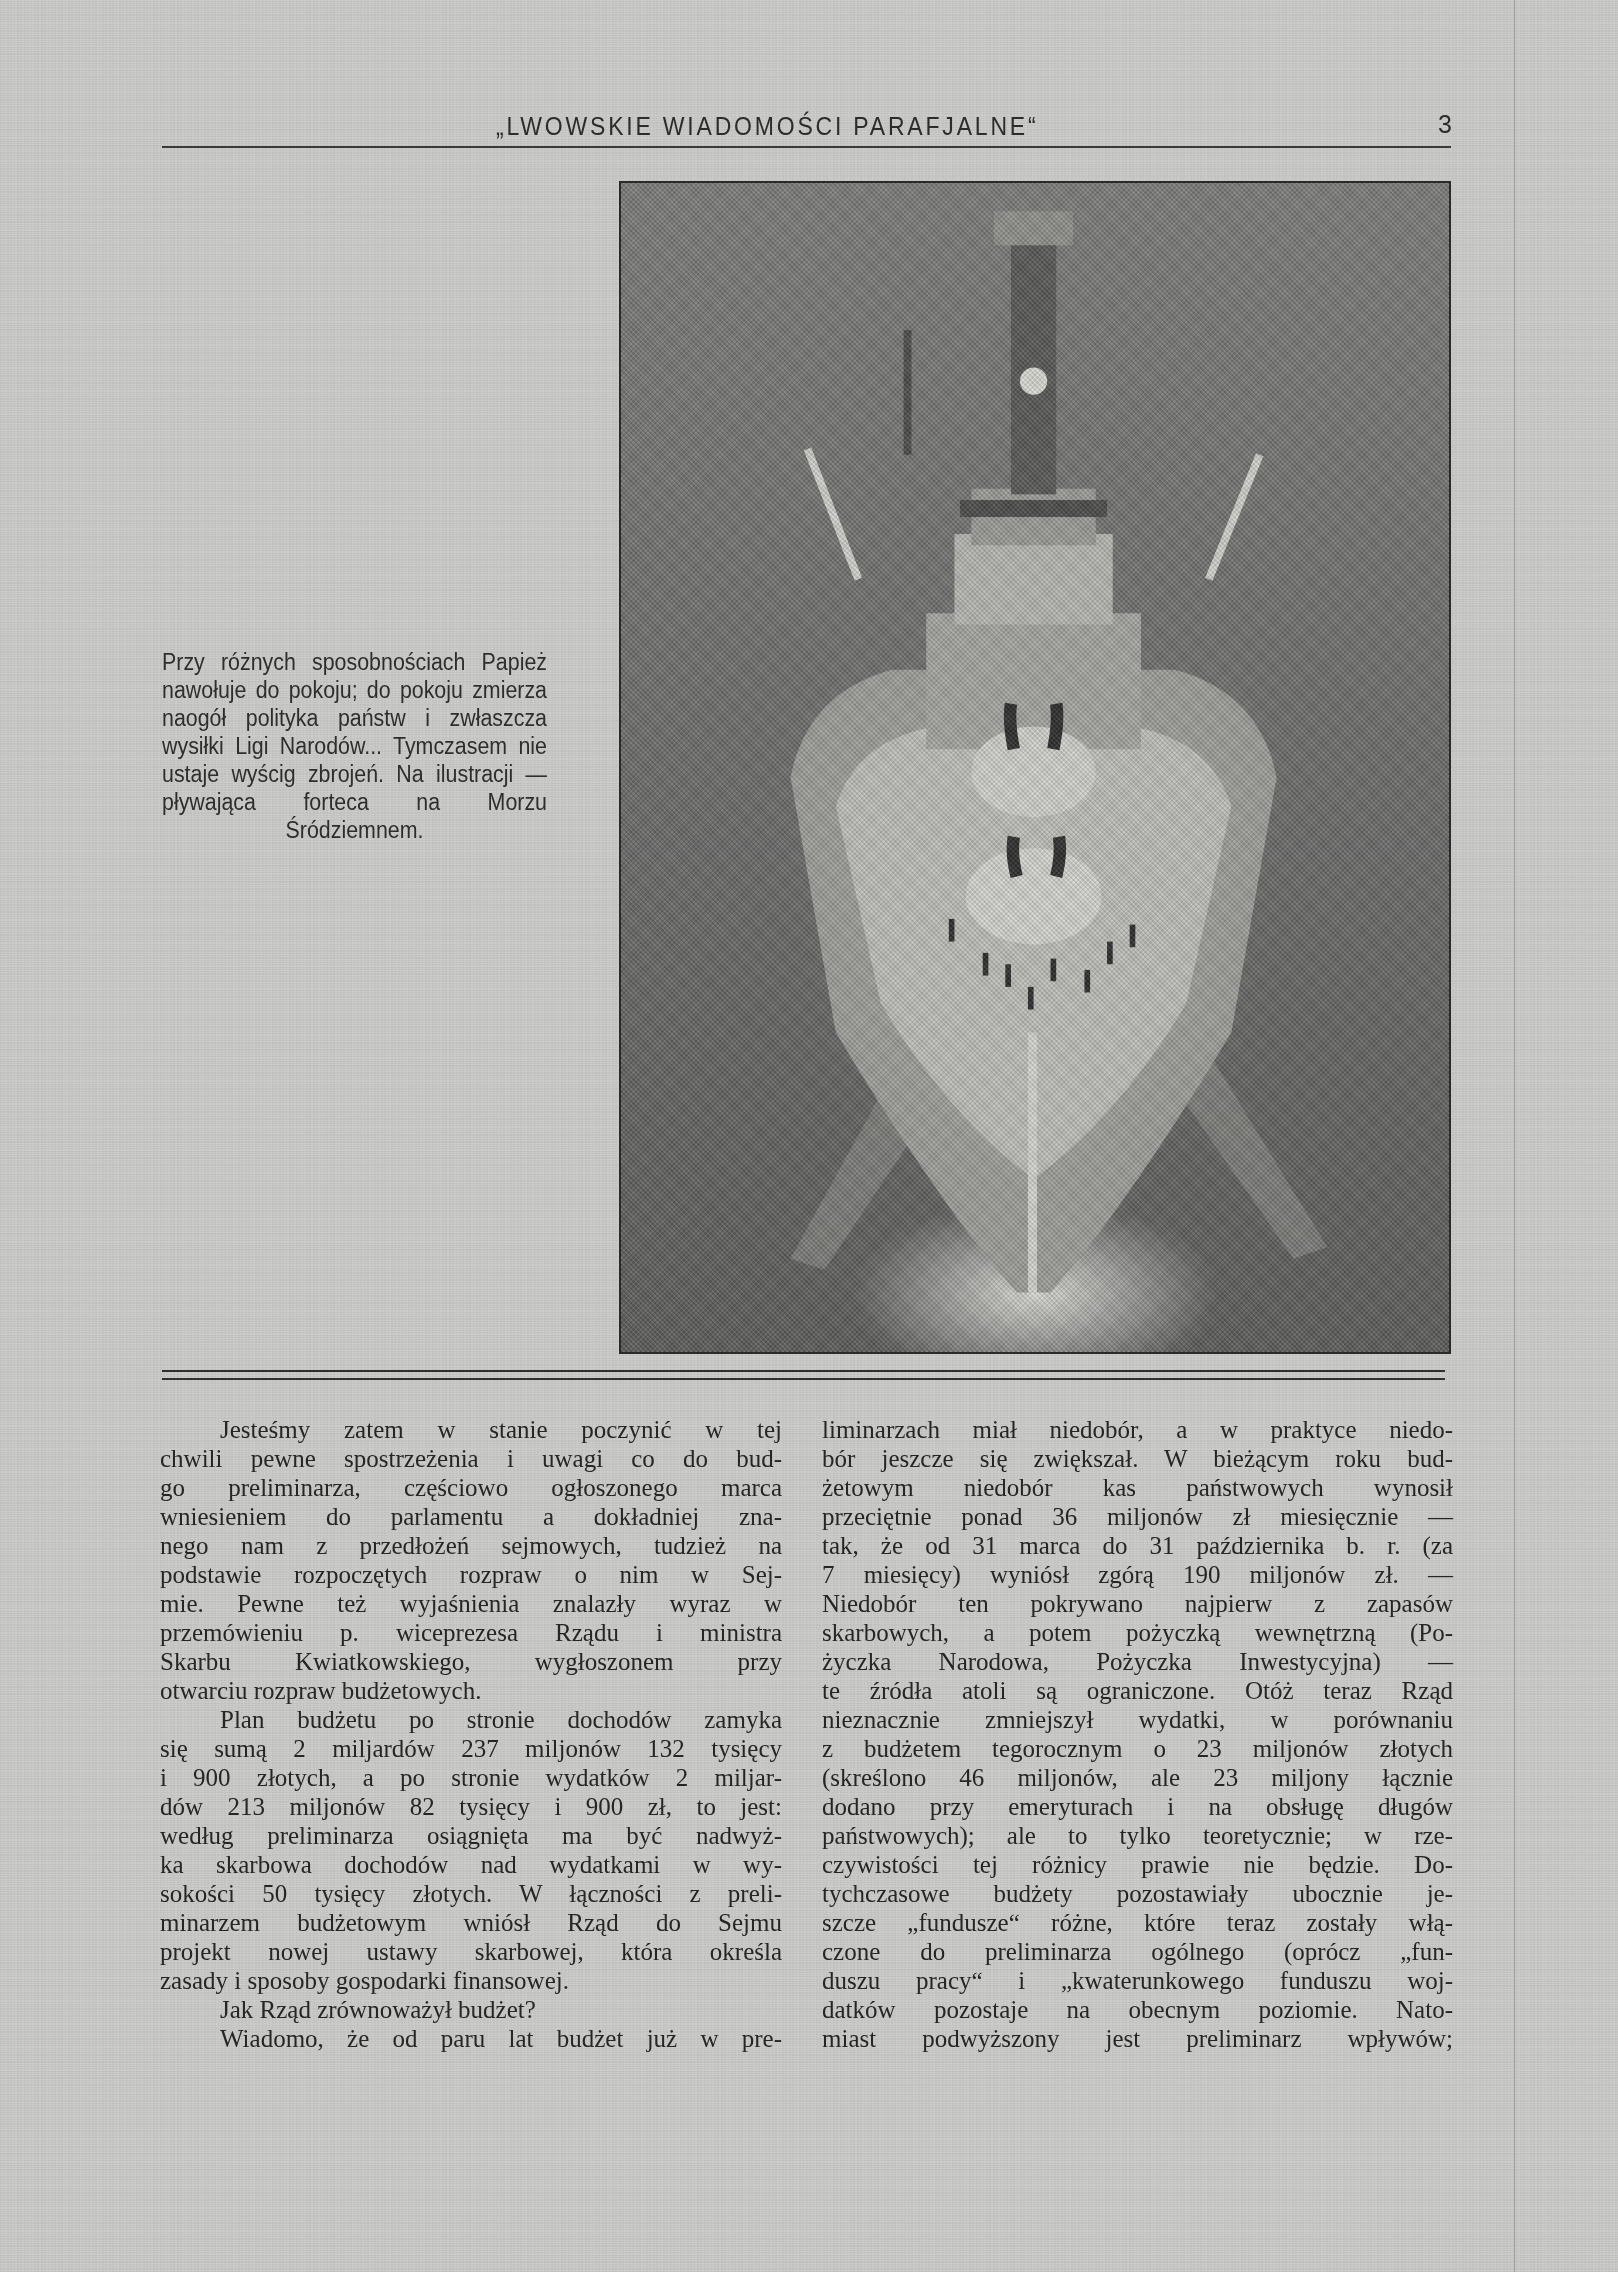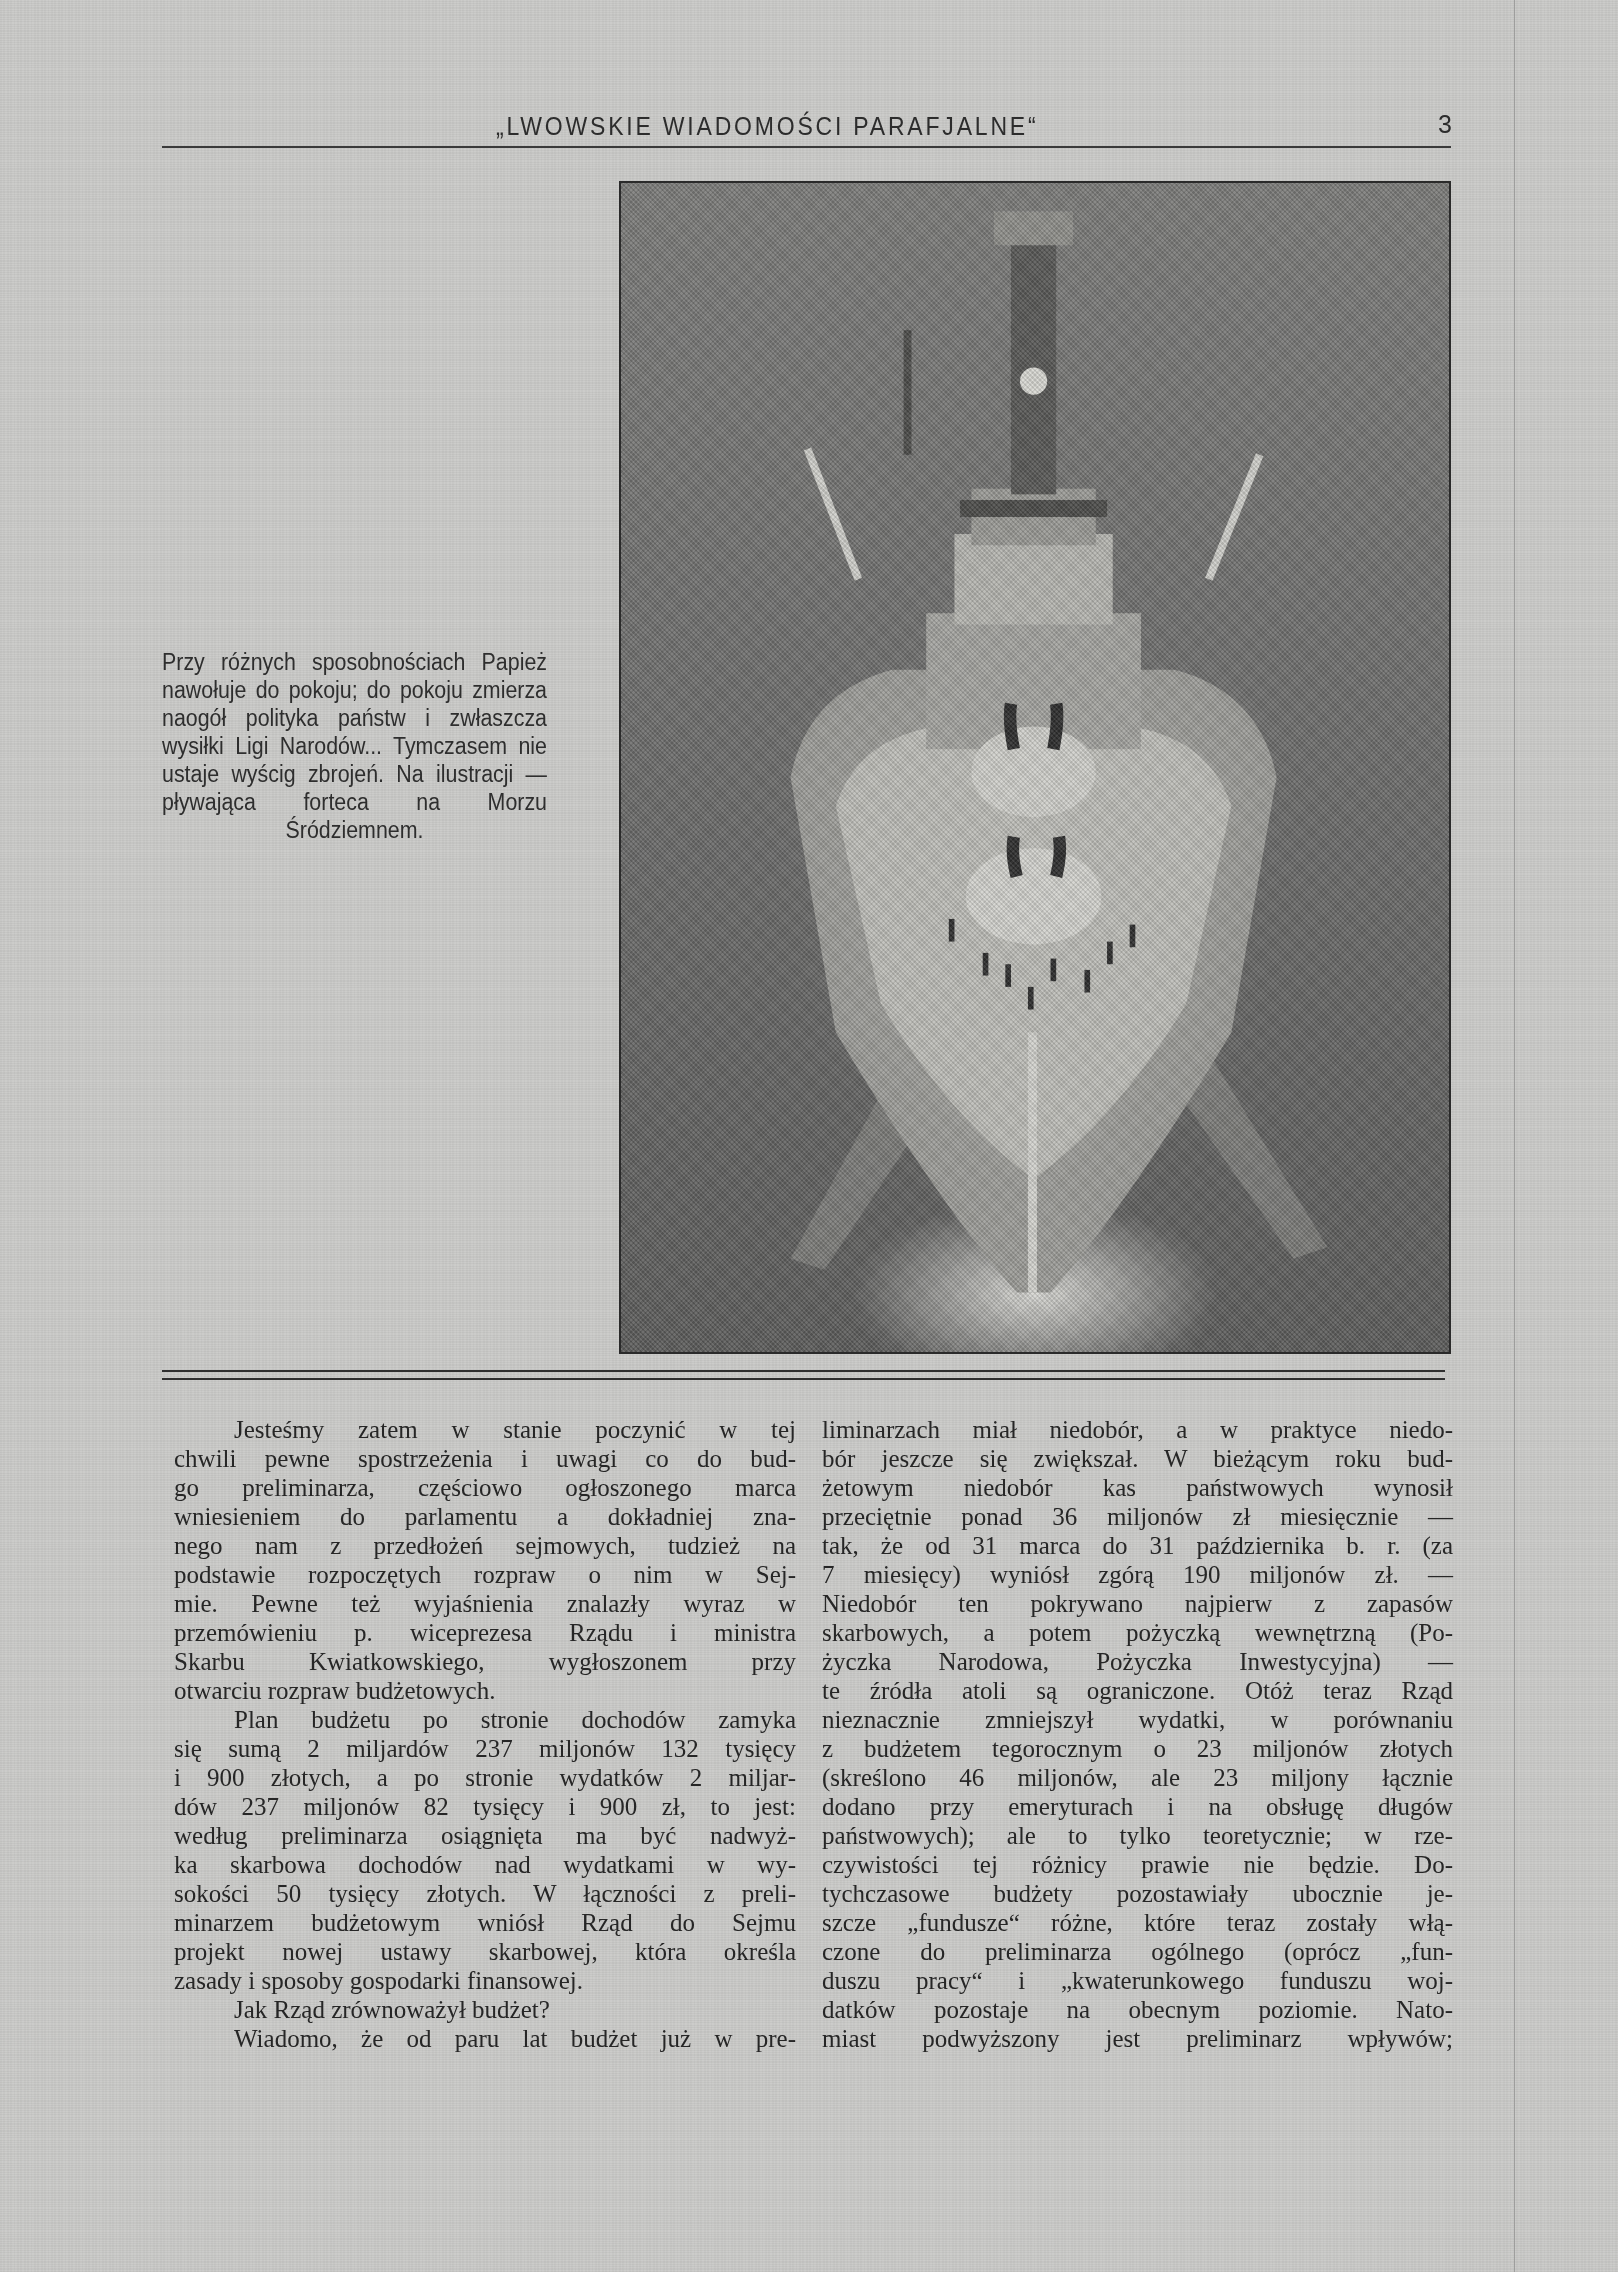--- a/index.html
+++ b/index.html
@@ -75,21 +75,21 @@
   .double-rule.top { top: 1370px; }
   .double-rule.bottom { top: 1378px; }
   .column {
     position: absolute; top: 1415px;
     font-family: "Liberation Serif", "DejaVu Serif", serif;
     font-size: 25px; line-height: 29px;
     text-align: justify;
     color: #262626;
     hyphens: manual;
   }
-  .column.left { left: 160px; width: 622px; margin-left: 14px; }
+  .column.left { left: 160px; width: 622px; }
   .column.right { left: 816px; width: 631px; margin-left: 6px; }
   .column .line { display: block; text-align: justify; text-align-last: justify; white-space: nowrap; }
   .column .line.last { text-align-last: left; }
   .column .line.indent { padding-left: 60px; }
 </style>
 </head>
 <body>
 
 <div class="paper-noise"></div>
 <div class="fold-line"></div>
@@ -156,21 +156,21 @@
   <span class="line">wniesieniem do parlamentu a dokładniej zna-</span>
   <span class="line">nego nam z przedłożeń sejmowych, tudzież na</span>
   <span class="line">podstawie rozpoczętych rozpraw o nim w Sej-</span>
   <span class="line">mie. Pewne też wyjaśnienia znalazły wyraz w</span>
   <span class="line">przemówieniu p. wiceprezesa Rządu i ministra</span>
   <span class="line">Skarbu Kwiatkowskiego, wygłoszonem przy</span>
   <span class="line last">otwarciu rozpraw budżetowych.</span>
   <span class="line indent">Plan budżetu po stronie dochodów zamyka</span>
   <span class="line">się sumą 2 miljardów 237 miljonów 132 tysięcy</span>
   <span class="line">i 900 złotych, a po stronie wydatków 2 miljar-</span>
-  <span class="line">dów 237 miljonów 82 tysięcy i 900 zł, to jest:</span>
+  <span class="line">dów 213 miljonów 82 tysięcy i 900 zł, to jest:</span>
   <span class="line">według preliminarza osiągnięta ma być nadwyż-</span>
   <span class="line">ka skarbowa dochodów nad wydatkami w wy-</span>
   <span class="line">sokości 50 tysięcy złotych. W łączności z preli-</span>
   <span class="line">minarzem budżetowym wniósł Rząd do Sejmu</span>
   <span class="line">projekt nowej ustawy skarbowej, która określa</span>
   <span class="line last">zasady i sposoby gospodarki finansowej.</span>
   <span class="line indent last">Jak Rząd zrównoważył budżet?</span>
   <span class="line indent">Wiadomo, że od paru lat budżet już w pre-</span>
 </section>
 

